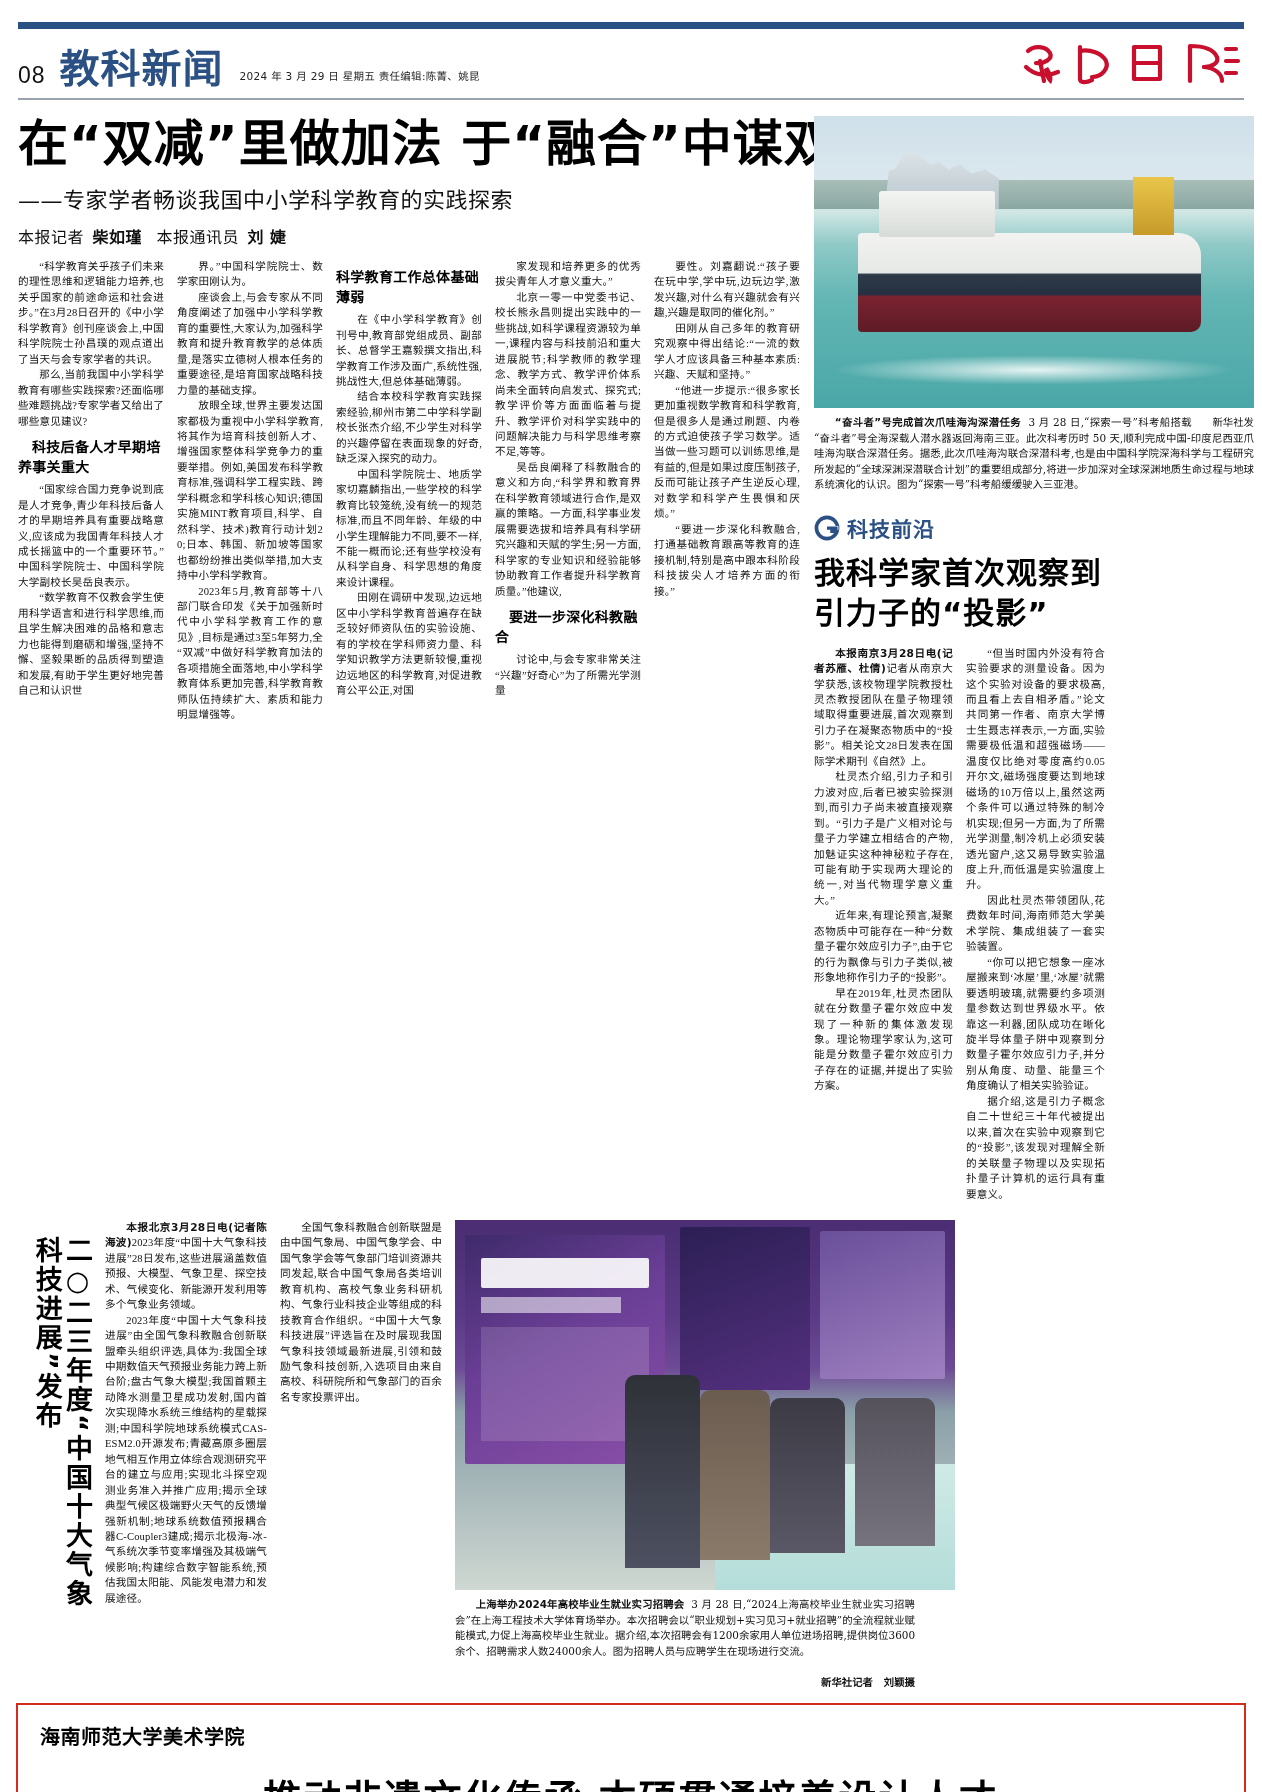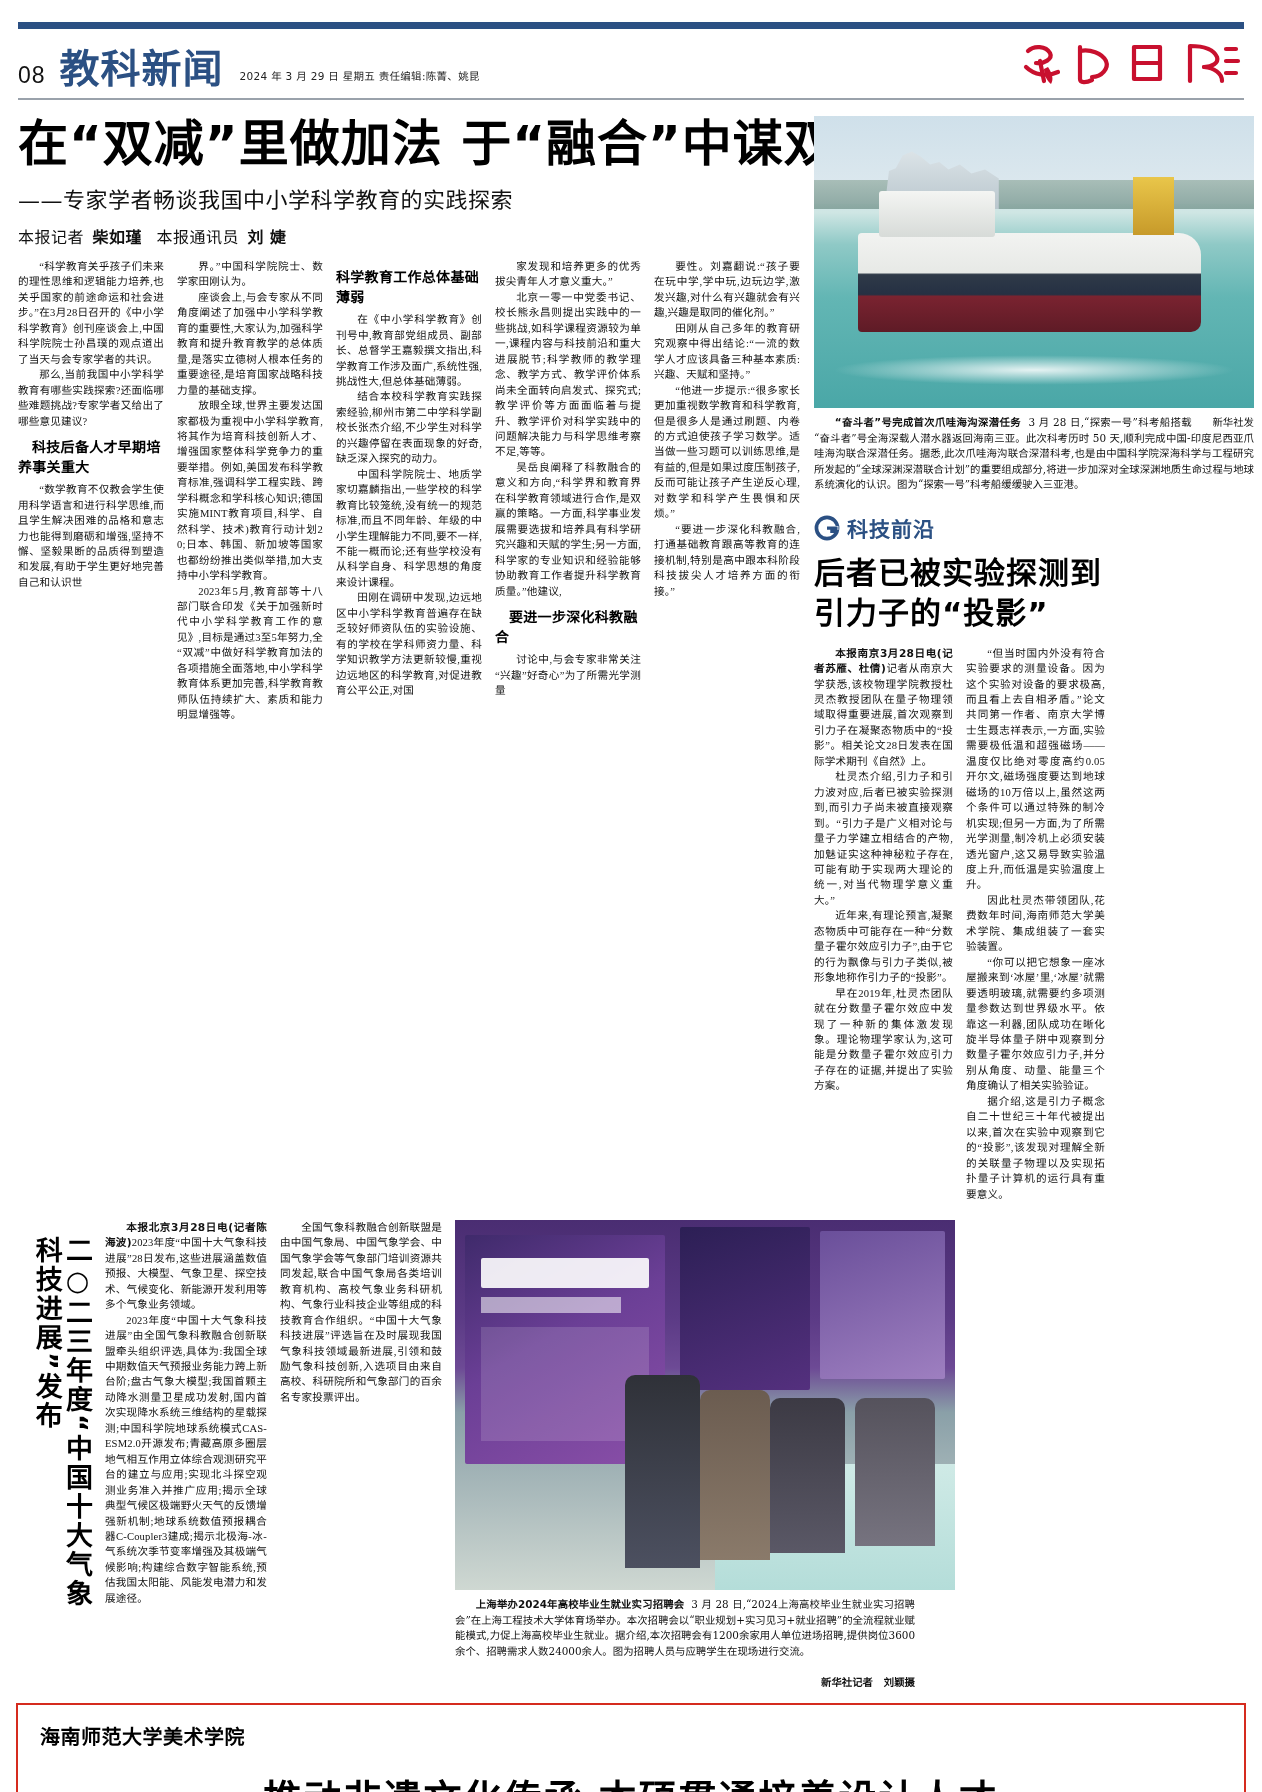--- a/index.html
+++ b/index.html
@@ -183,20 +183,21 @@
         <span>本报通讯员</span>
         <span class="nm">刘  婕</span>
       </div>
 
       <div class="cols">
 
         <div class="col">
           <p>“科学教育关乎孩子们未来的理性思维和逻辑能力培养,也关乎国家的前途命运和社会进步。”在3月28日召开的《中小学科学教育》创刊座谈会上,中国科学院院士孙昌璞的观点道出了当天与会专家学者的共识。</p>
           <p>那么,当前我国中小学科学教育有哪些实践探索?还面临哪些难题挑战?专家学者又给出了哪些意见建议?</p>
           <div class="sub-h">科技后备人才早期培养事关重大</div>
+          <p>“国家综合国力竞争说到底是人才竞争,青少年科技后备人才的早期培养具有重要战略意义,应该成为我国青年科技人才成长摇篮中的一个重要环节。”中国科学院院士、中国科学院大学副校长吴岳良表示。</p>
           <p>“数学教育不仅教会学生使用科学语言和进行科学思维,而且学生解决困难的品格和意志力也能得到磨砺和增强,坚持不懈、坚毅果断的品质得到塑造和发展,有助于学生更好地完善自己和认识世</p>
         </div>
 
         <div class="col">
           <p>界。”中国科学院院士、数学家田刚认为。</p>
           <p>座谈会上,与会专家从不同角度阐述了加强中小学科学教育的重要性,大家认为,加强科学教育和提升教育教学的总体质量,是落实立德树人根本任务的重要途径,是培育国家战略科技力量的基础支撑。</p>
           <p>放眼全球,世界主要发达国家都极为重视中小学科学教育,将其作为培育科技创新人才、增强国家整体科学竞争力的重要举措。例如,美国发布科学教育标准,强调科学工程实践、跨学科概念和学科核心知识;德国实施MINT教育项目,科学、自然科学、技术)教育行动计划20;日本、韩国、新加坡等国家也都纷纷推出类似举措,加大支持中小学科学教育。</p>
           <p>2023年5月,教育部等十八部门联合印发《关于加强新时代中小学科学教育工作的意见》,目标是通过3至5年努力,全“双减”中做好科学教育加法的各项措施全面落地,中小学科学教育体系更加完善,科学教育教师队伍持续扩大、素质和能力明显增强等。</p>
           <p></p>
         </div>
@@ -244,21 +245,21 @@
 
       <div class="frontier">
         <svg class="glyph" viewBox="0 0 32 32">
           <circle cx="16" cy="16" r="13" fill="none" stroke="#2b5083" stroke-width="4.5"></circle>
           <rect x="16" y="13.5" width="14" height="5" fill="#ffffff"></rect>
           <path d="M16 16 h11 v4 h-7" fill="none" stroke="#2b5083" stroke-width="4"></path>
         </svg>
         <span class="ftxt">科技前沿</span>
       </div>
       <div class="frontier-head">
-        <div>后者已被实验探测到</div>
+        <div>我科学家首次观察到</div>
         <div>引力子的“投影”</div>
       </div>
 
       <div class="cols" style="margin-top:12px;">
         <div class="col" style="width:139px;">
           <p><span class="lead-in">本报南京3月28日电(记者苏雁、杜倩)</span><span>记者从南京大学获悉,该校物理学院教授杜灵杰教授团队在量子物理领域取得重要进展,首次观察到引力子在凝聚态物质中的“投影”。相关论文28日发表在国际学术期刊《自然》上。</span></p>
           <p>杜灵杰介绍,引力子和引力波对应,后者已被实验探测到,而引力子尚未被直接观察到。“引力子是广义相对论与量子力学建立相结合的产物,加魅证实这种神秘粒子存在,可能有助于实现两大理论的统一,对当代物理学意义重大。”</p>
           <p>近年来,有理论预言,凝聚态物质中可能存在一种“分数量子霍尔效应引力子”,由于它的行为飘像与引力子类似,被形象地称作引力子的“投影”。</p>
           <p>早在2019年,杜灵杰团队就在分数量子霍尔效应中发现了一种新的集体激发现象。理论物理学家认为,这可能是分数量子霍尔效应引力子存在的证据,并提出了实验方案。</p>
         </div>

